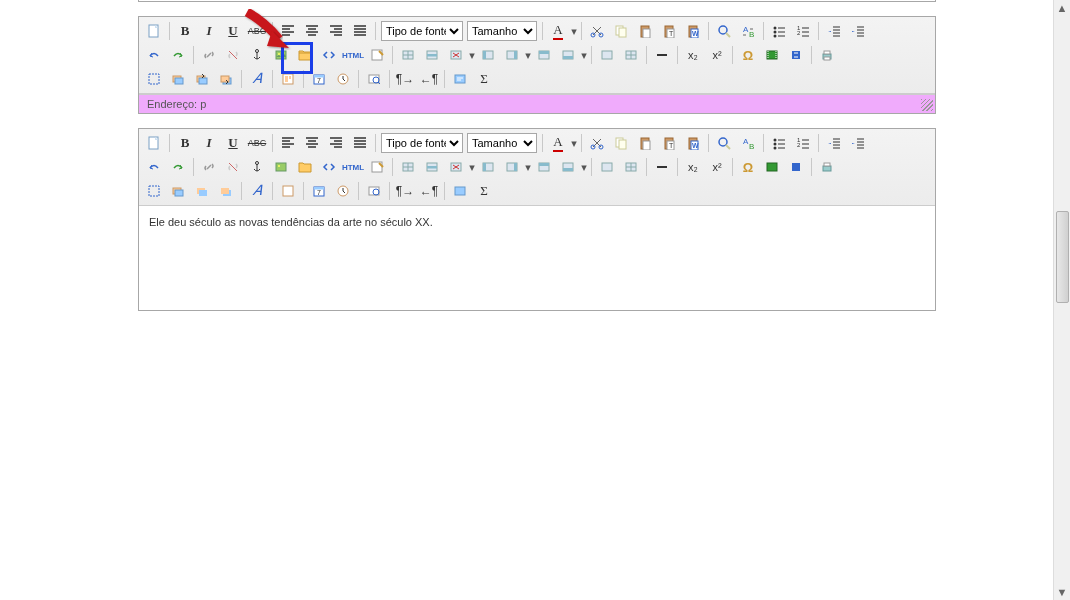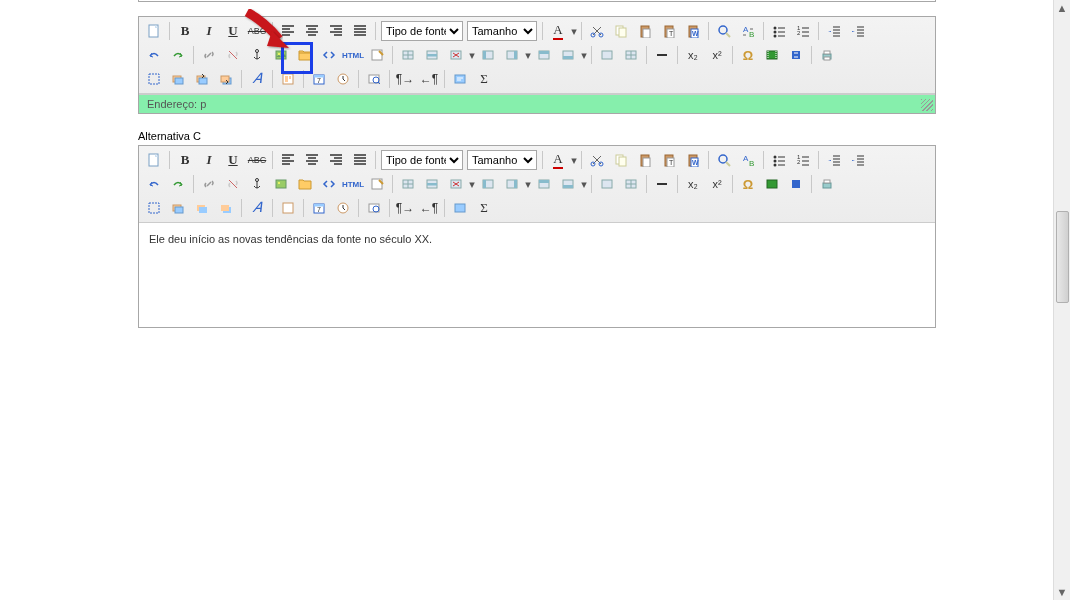--- a/index.html
+++ b/index.html
@@ -11,21 +11,21 @@
 .row{display:flex;align-items:center;height:22px;padding:1px 0}
 .sep{width:1px;height:18px;background:#c8c8c8;margin:0 3px}
 .btn{width:20px;height:20px;display:flex;align-items:center;justify-content:center;cursor:pointer;border:1px solid transparent;border-radius:2px;margin:0 1px}
 .sel{height:20px;font-size:11px;border:1px solid #a7a7a7;background:#fff;margin:0 2px}
 .fsel{width:82px}
 .ssel{width:70px}
 .dd{width:8px;height:20px;display:flex;align-items:center;justify-content:center;color:#555;cursor:pointer}
 .txt-area{min-height:190px;padding:8px 10px;font-size:11px;line-height:1.5;color:#333}
 .short-area{min-height:88px}
 .top-area{min-height:2px;border:1px solid #a7a7a7;margin-left:118px;width:796px;margin-bottom:14px;height:8px;background:#fff}
-.path-bar{background:#86efac;border-top:1px solid #ccc;padding:3px 8px;font-size:11px;color:#555;position:relative}
+.path-bar{background:#f0abfc;border-top:1px solid #ccc;padding:3px 8px;font-size:11px;color:#555;position:relative}
 svg{display:block}
 .highlight-box{position:absolute;border:3px solid #1a3ee8;width:26px;height:26px;pointer-events:none;z-index:5}
 .arrow{position:absolute;z-index:6;pointer-events:none}
 .vscroll{position:absolute;right:0;top:0;width:16px;height:600px;background:#f0f0f0;border-left:1px solid #ddd}
 .vscroll .arrow-btn{height:16px;display:flex;align-items:center;justify-content:center;color:#666}
 .vscroll .track{height:568px;position:relative;background:#f0f0f0}
 .vscroll .thumb{position:absolute;left:2px;width:11px;background:linear-gradient(90deg,#e8e8e8,#d0d0d0);border:1px solid #b0b0b0;border-radius:2px}
 </style>
 </head>
 <body>
@@ -406,21 +406,20 @@
     <defs>
             <filter id="sh">
               <feDropShadow dx="1" dy="1" stdDeviation="1" flood-opacity="0.4"></feDropShadow>
             </filter>
           </defs>
     <path d="M10 5 Q28 15 42 32" stroke="#c8171c" stroke-width="9" fill="none" filter="url(#sh)"></path>
     <path d="M35 24 L52 41 L30 39 Z" fill="#c8171c" filter="url(#sh)"></path>
   </svg>
 </div>
 
-<div class="section-label">Alternativa C</div>
 <div class="editor-box">
   <div class="toolbar">
     <div class="row">
       <span class="btn">
               <svg width="16" height="16">
                 <rect x="3" y="2" width="9" height="12" fill="#fff" stroke="#7aa0c4"></rect>
                 <path d="M9 2 L12 5 L9 5 Z" fill="#cde0f2"></path>
               </svg>
             </span>
       <span class="sep"></span>
@@ -757,21 +756,21 @@
       <span class="btn">
               <svg width="14" height="14">
                 <rect x="2" y="3" width="10" height="8" fill="#9cf" stroke="#69c"></rect>
               </svg>
             </span>
       <span class="btn">
               <span style="font-size:13px;font-family:serif">Σ</span>
             </span>
     </div>
   </div>
-  <div class="txt-area short-area">Ele deu início as novas tendências da fonte no século XX.</div>
+  <div class="txt-area short-area">Ele deu século as novas tendências da arte no século XX.</div>
 </div>
 
 </div>
 
 <div class="vscroll">
   <div class="arrow-btn">▲</div>
   <div class="track">
     <div class="thumb" style="top:195px;height:90px"></div>
   </div>
   <div class="arrow-btn">▼</div>

